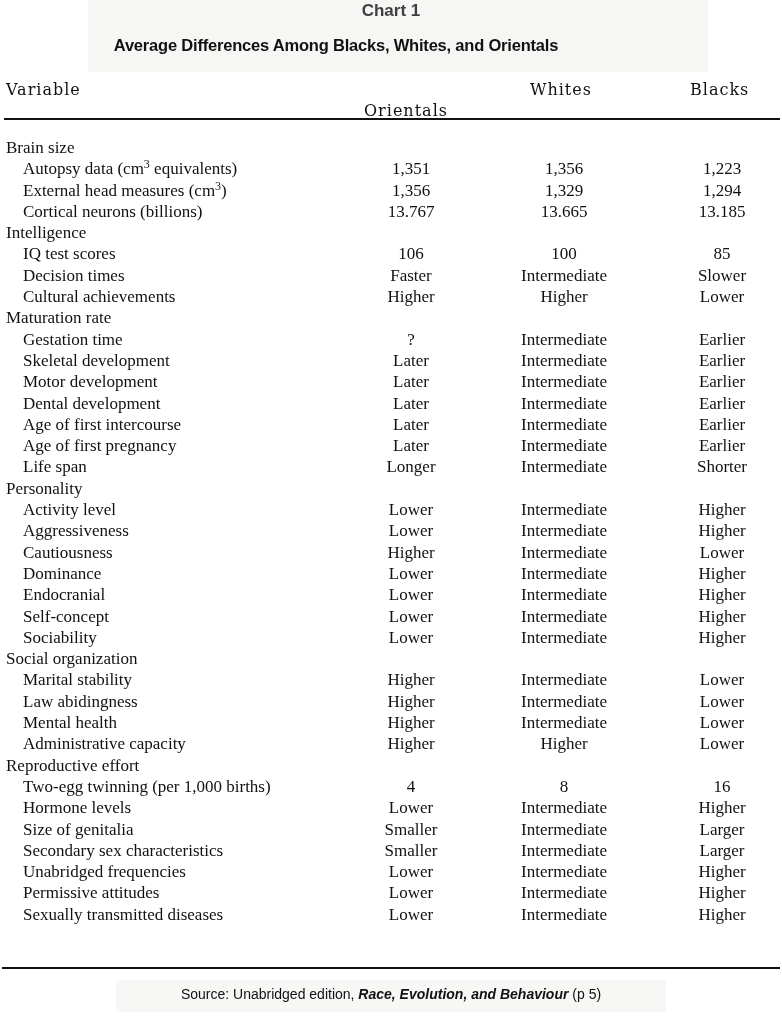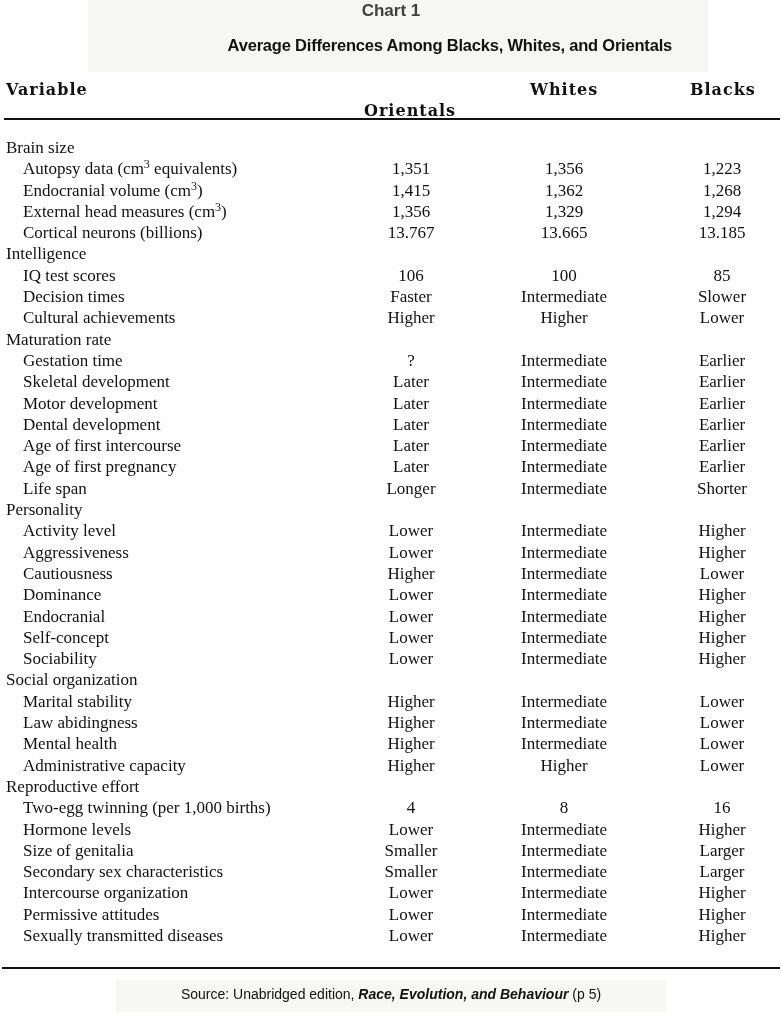--- a/index.html
+++ b/index.html
@@ -32,36 +32,36 @@
       font-weight: bold;
       font-size: 17px;
       color: #404040;
       line-height: 22px;
     }
     .chart-title {
       position: absolute;
       left: 0;
       width: 672px;
       top: 34px;
-      text-align: right;
+      text-align: center;
       font-family: "Liberation Sans", sans-serif;
       font-weight: bold;
       font-size: 16.5px;
       color: #111;
       line-height: 22px;
       letter-spacing: -0.2px;
     }
     .header-row {
       position: absolute;
       top: 78px;
       left: 0;
       width: 684px;
       height: 24px;
       font-family: "DejaVu Serif", serif;
-      font-weight: bold;
+      font-weight: normal;
       font-size: 16px;
       letter-spacing: 1px;
     }
     .hdr { position: absolute; top: 0; line-height: 24px; }
     .hdr-var { left: 6px; }
     .hdr-c1 { left: 364px; margin-top: 21px; }
     .hdr-c2 { left: 530px; }
     .hdr-c3 { left: 690px; }
     .rule-top {
       position: absolute;
@@ -151,26 +151,20 @@
     <div class="row">
       <span class="cat">Brain size</span>
     </div>
     <div class="row">
       <span class="var"><span>Autopsy data (cm</span><sup class="cm">3</sup><span> equivalents)</span></span>
       <span class="cell c1">1,351</span>
       <span class="cell c2">1,356</span>
       <span class="cell c3">1,223</span>
     </div>
     <div class="row">
-      <span class="var"><span>Endocranial volume (cm</span><sup class="cm">3</sup><span>)</span></span>
-      <span class="cell c1">1,415</span>
-      <span class="cell c2">1,362</span>
-      <span class="cell c3">1,268</span>
-    </div>
-    <div class="row">
       <span class="var"><span>External head measures (cm</span><sup class="cm">3</sup><span>)</span></span>
       <span class="cell c1">1,356</span>
       <span class="cell c2">1,329</span>
       <span class="cell c3">1,294</span>
     </div>
     <div class="row">
       <span class="var"><span>Cortical neurons (billions)</span></span>
       <span class="cell c1">13.767</span>
       <span class="cell c2">13.665</span>
       <span class="cell c3">13.185</span>
@@ -334,21 +328,21 @@
       <span class="cell c2">Intermediate</span>
       <span class="cell c3">Larger</span>
     </div>
     <div class="row">
       <span class="var"><span>Secondary sex characteristics</span></span>
       <span class="cell c1">Smaller</span>
       <span class="cell c2">Intermediate</span>
       <span class="cell c3">Larger</span>
     </div>
     <div class="row">
-      <span class="var"><span>Intercourse organization</span></span>
+      <span class="var"><span>Unabridged frequencies</span></span>
       <span class="cell c1">Lower</span>
       <span class="cell c2">Intermediate</span>
       <span class="cell c3">Higher</span>
     </div>
     <div class="row">
       <span class="var"><span>Permissive attitudes</span></span>
       <span class="cell c1">Lower</span>
       <span class="cell c2">Intermediate</span>
       <span class="cell c3">Higher</span>
     </div>

